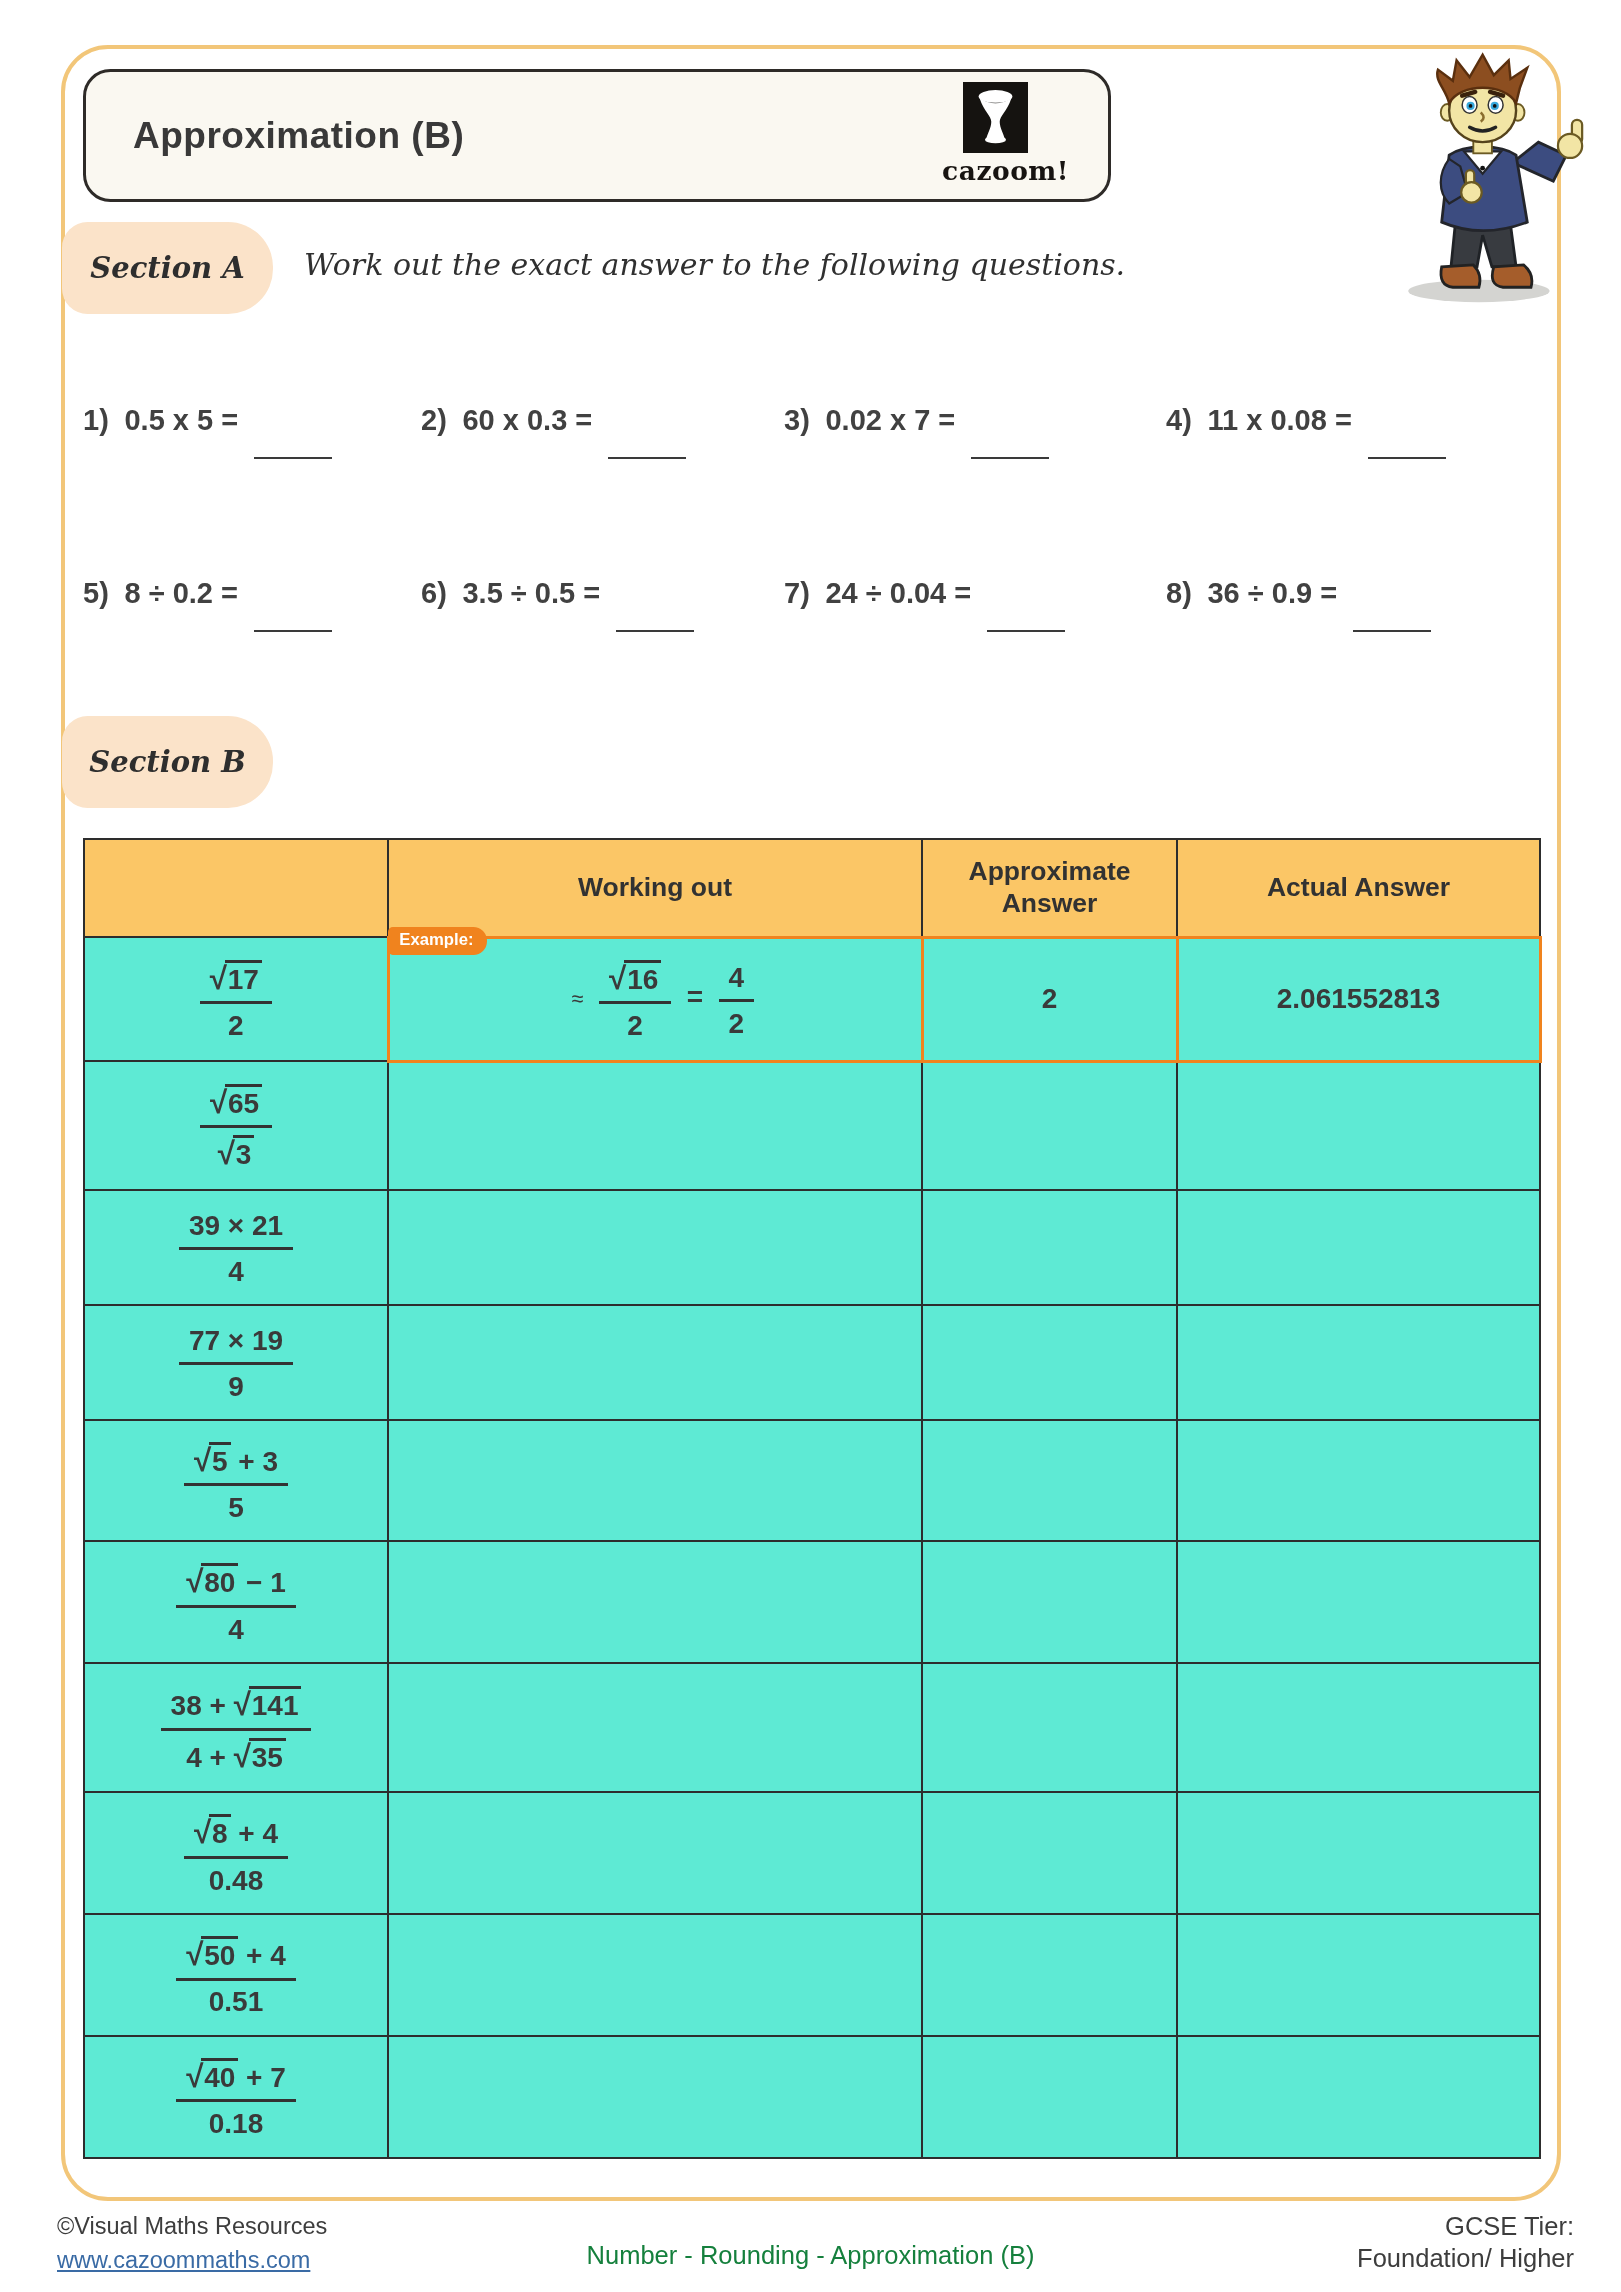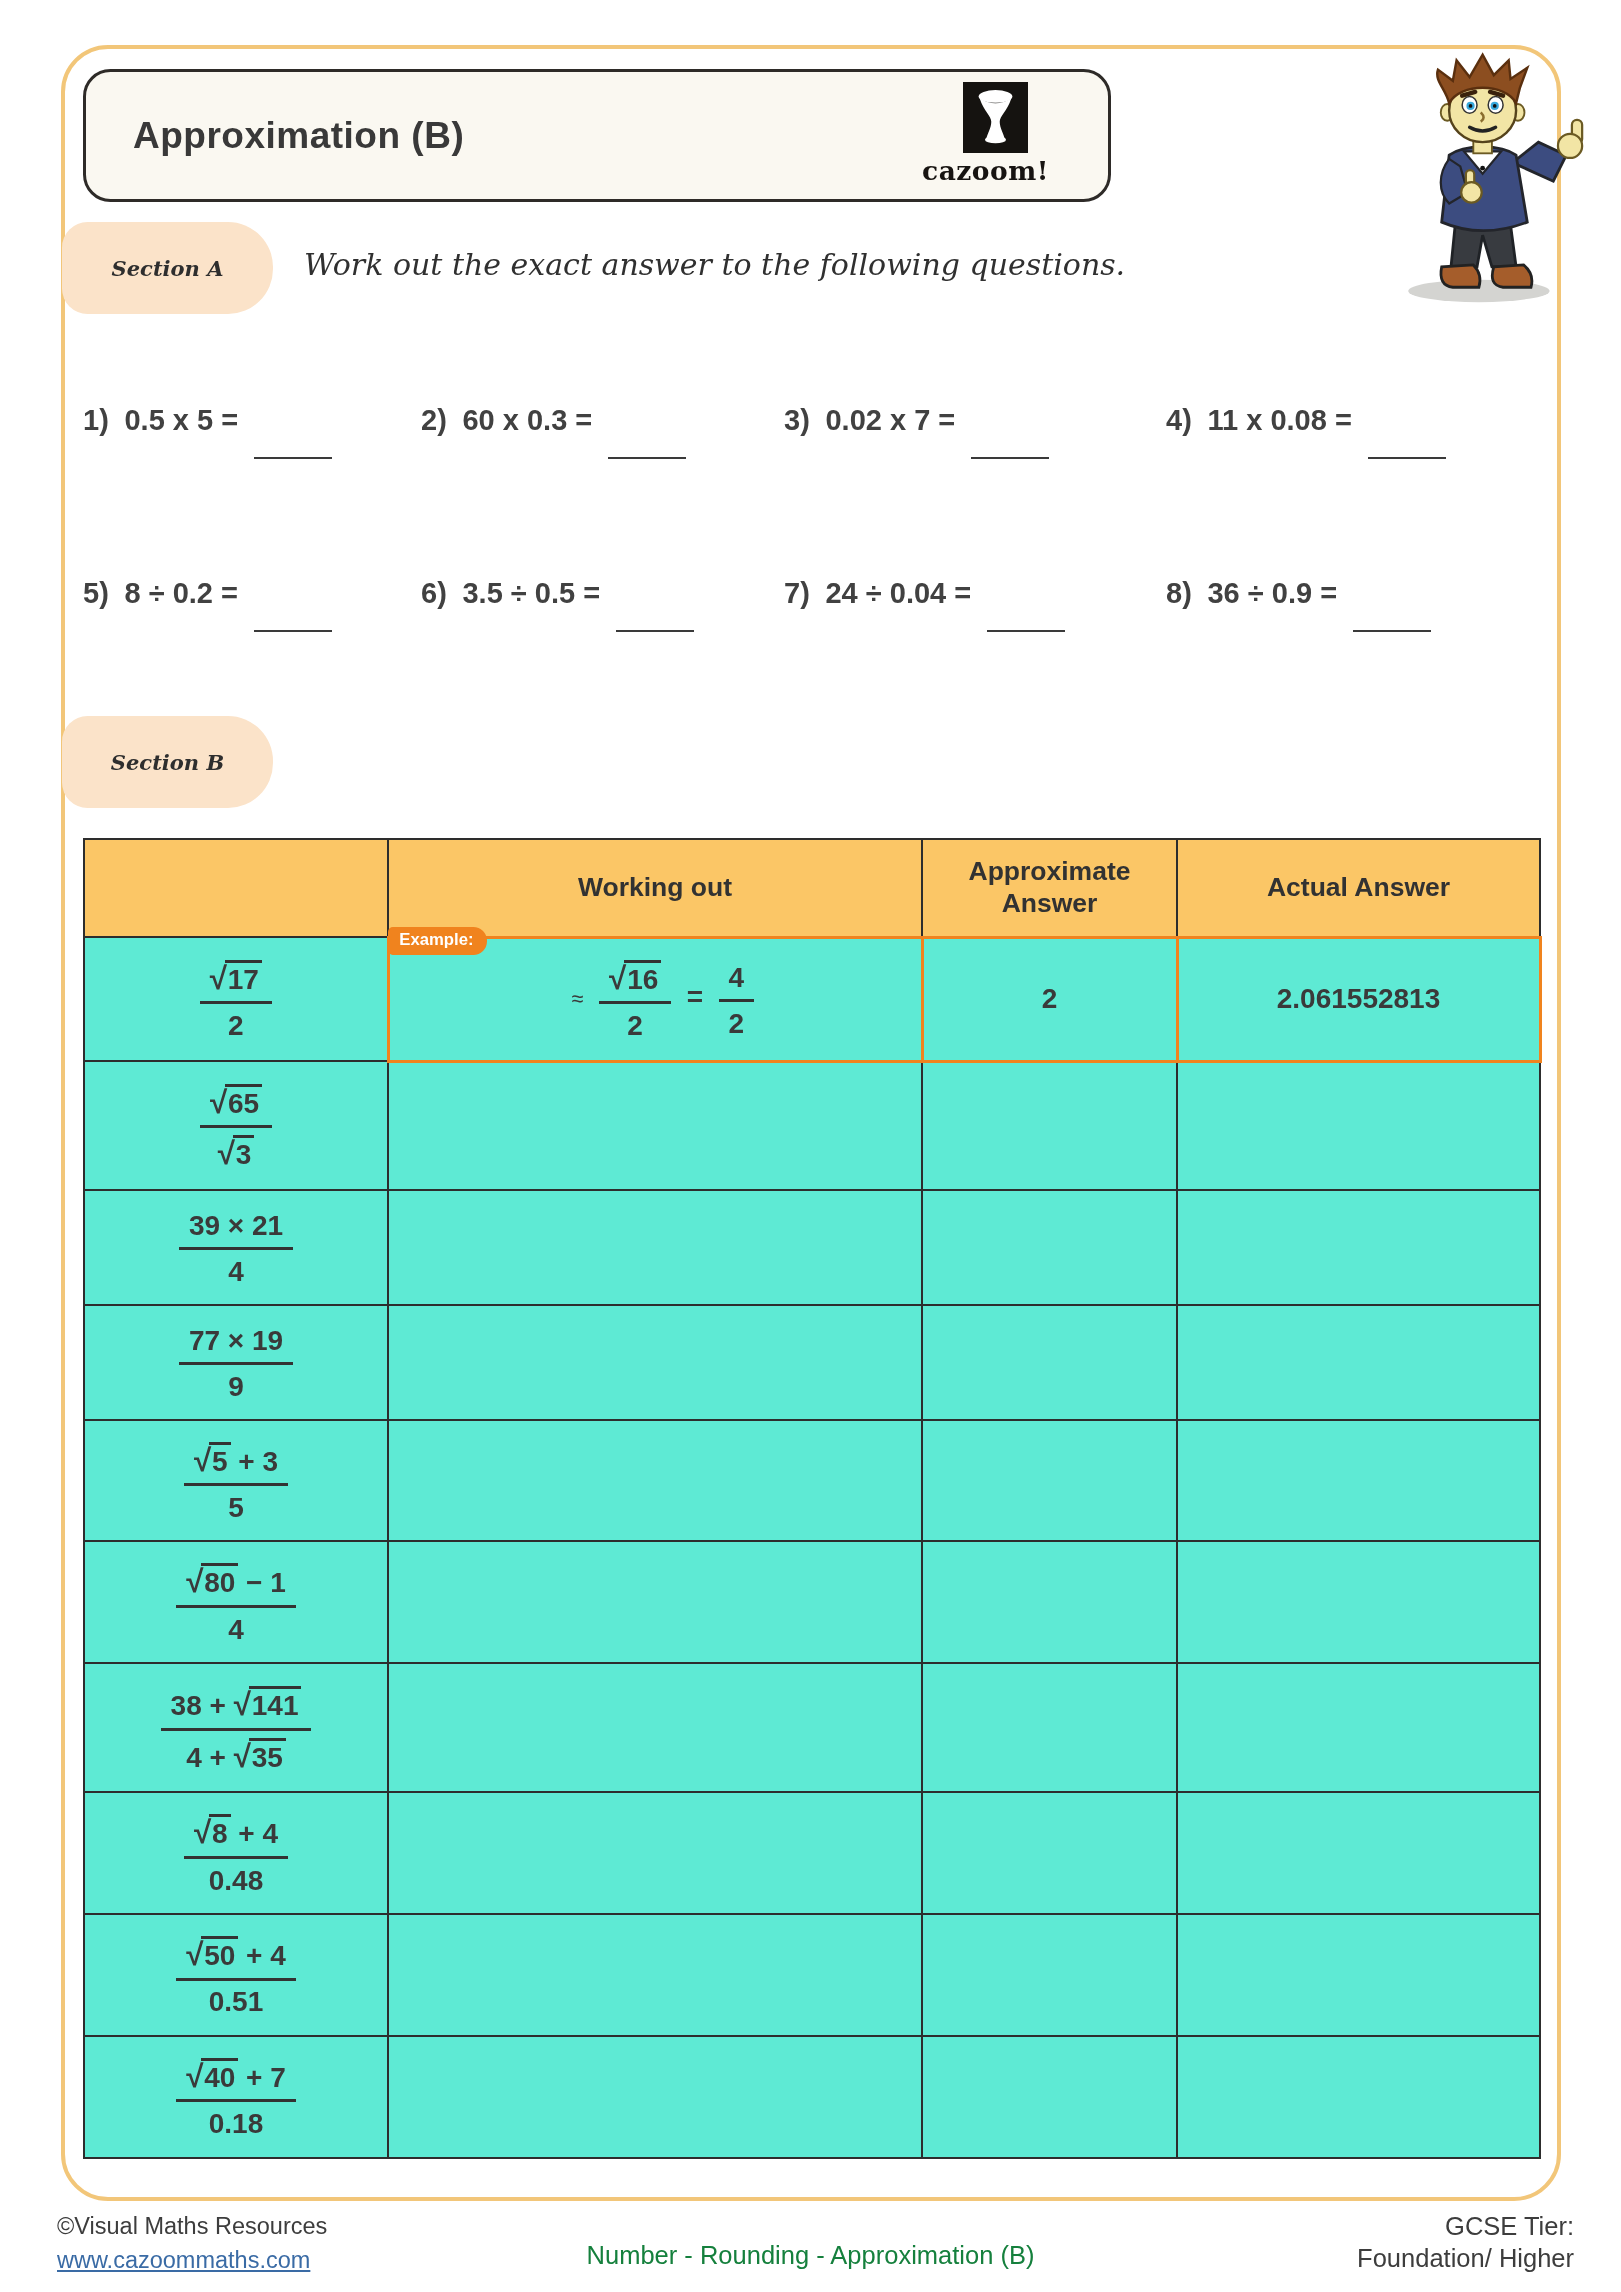--- a/index.html
+++ b/index.html
@@ -13,38 +13,38 @@
     position:absolute; left:61px; top:45px; width:1500px; height:2156px;
     border:4.9px solid #F2C679; border-radius:47px; background:transparent;
   }
   
   .title-box {
     position:absolute; left:83px; top:69px; width:1028px; height:133px;
     background:#FAF8F1; border:3.9px solid #2E2B28; border-radius:27.4px;
     display:flex; align-items:center; padding-left:47px;
   }
   .page-title { font-size:37px; font-weight:700; letter-spacing:0.5px; color:#393939; }
-  .logo { position:absolute; right:39px; top:9.8px; width:147px; text-align:left; }
+  .logo { position:absolute; right:39px; top:9.8px; width:147px; text-align:right; }
   .drum-box { width:65px; height:71px; background:#151310; margin:0 auto;
     display:flex; align-items:center; justify-content:center; }
   .brand { font-family:"DejaVu Serif", serif; font-weight:700; font-size:26.5px;
     letter-spacing:0.5px; color:#171411; margin-top:2px; }
   
   .mascot { position:absolute; left:1384px; top:51px; width:227px; height:253px; }
   
   .pill {
     position:absolute; left:62px; width:211px; height:92px;
     background:#FBE3C9; border-radius:25.5px 45px 45px 25.5px;
     display:flex; align-items:center; justify-content:center;
   }
   .pill-a { top:222px; }
   .pill-b { top:716px; }
   .pill span {
     font-family:"DejaVu Serif", serif; font-style:italic; font-weight:700;
-    font-size:21px; color:#2e2e2e;
+    font-size:29px; color:#2e2e2e;
   }
   .instruction {
     position:absolute; left:304px; top:247px; font-family:"DejaVu Serif", serif;
     font-style:italic; font-size:30px; color:#303030;
   }
   
   .questions {
     position:absolute; left:83px; top:404px; width:1470px;
     display:grid; grid-template-columns:338px 363px 382px 1fr;
     grid-auto-rows:173px;

